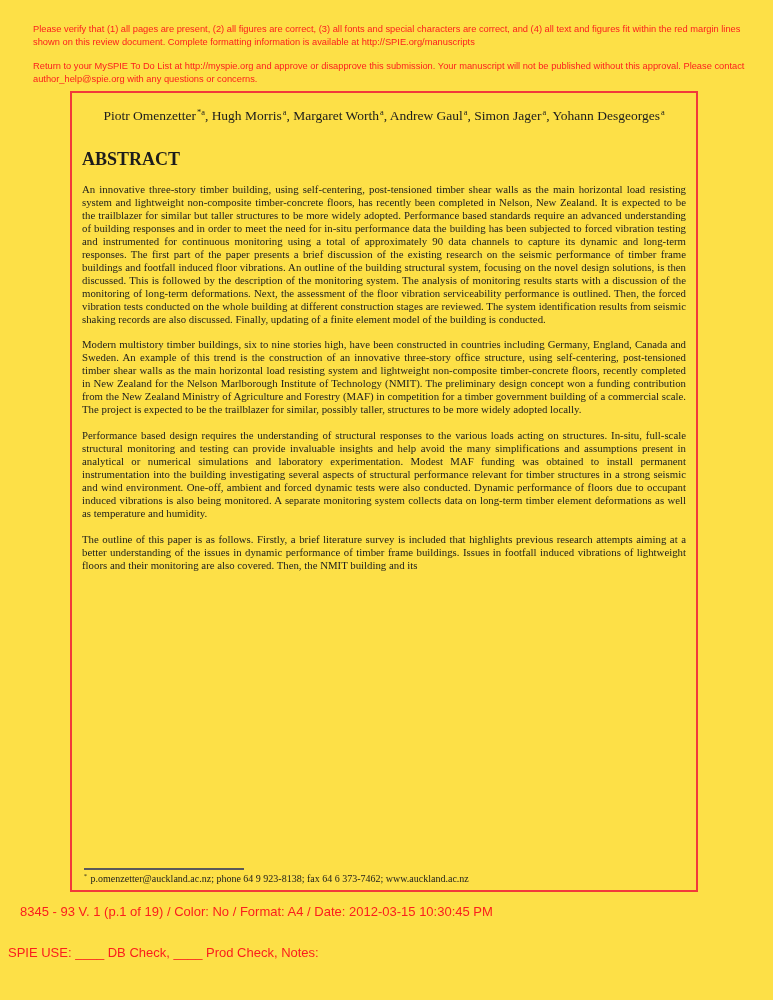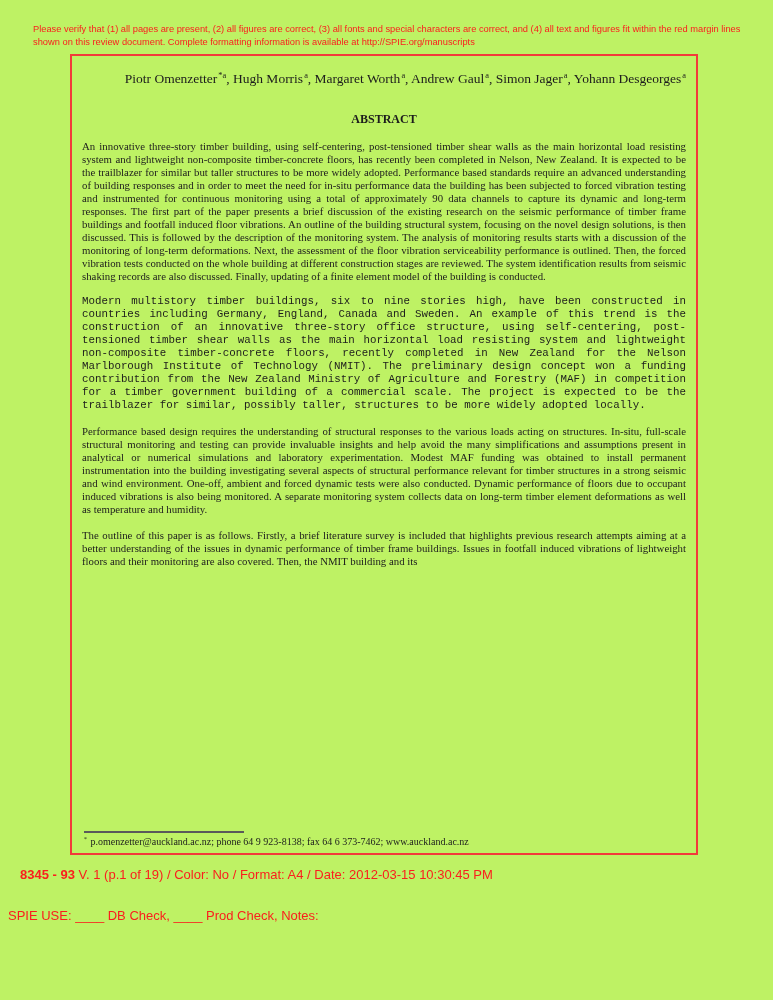--- a/index.html
+++ b/index.html
@@ -5,21 +5,21 @@
   :root{
     --review-red:#fb1d1d;
     --frame-red:#f23a3a;
     --ink:#1c1c1c;
     --rule-gray:#5a5a5a;
   }
   html,body{margin:0;padding:0;background:#ffffff;}
   .page{
     position:relative;
     width:773px;height:1000px;
-    background:#bef264;
+    background:#fde047;
     overflow:hidden;
     font-family:"Liberation Sans","DejaVu Sans",sans-serif;
   }
   .notice{
     color:var(--review-red);
     font-size:9.3px;
     line-height:13px;
     margin:0 25px 0 33px;
   }
   .notice-1{padding-top:23px;}
@@ -39,46 +39,46 @@
   .paper-title{
     font-size:17px;
     line-height:25px;
     font-weight:bold;
     text-align:center;
     margin:5px 6px 0 6px;
   }
   .authors-line,.affiliation-line{
     font-size:13.5px;
     line-height:19px;
-    text-align:right;
+    text-align:center;
     margin:9px 0 0 0;
   }
   .affiliation-line{margin-top:0;}
   sup{
     font-size:0.62em;
     line-height:0;
     vertical-align:super;
     margin-left:1px;
   }
   .center-heading{
-    font-size:12px;
+    font-size:18px;
     font-weight:bold;
-    text-align:center;
+    text-align:left;
     margin:24px 0 0 0;
   }
   .section-heading{margin-top:21px;}
   .body-para{
     font-size:10.8px;
     line-height:13px;
     text-align:justify;
     margin:13px 0 0 0;
   }
   .keywords-para{margin-top:10px;}
   .intro-para{}
-  .intro-para.first{margin-top:12px;font-family:Liberation Mono, monospace;}
+  .intro-para.first{margin-top:12px;}
   .footnote-block{
     position:absolute;
     left:12px;right:12px;bottom:5px;
   }
   .footnote-rule{
     width:160px;height:0;
     border:none;
     border-top:2px solid var(--rule-gray);
     margin:0 0 2px 0;
   }
@@ -87,34 +87,35 @@
     line-height:13px;
     margin:0;
   }
   .footnote-text sup{margin-left:0;margin-right:1px;}
   .footer-line{
     color:var(--review-red);
     font-size:13px;
     line-height:15px;
     margin:12px 0 0 20px;
   }
-  .paper-id{font-weight:bold;text-align:right;}
+  .paper-id{font-weight:normal;text-align:right;}
   .spie-use-line{
     color:var(--review-red);
     font-size:13px;
     line-height:15px;
     margin:26px 0 0 8px;
   }
 </style>
 </head>
 <body>
 
 <div class="page">
 
   <p class="notice notice-1">Please verify that (1) all pages are present, (2) all figures are correct, (3) all fonts and special characters are correct, and (4) all text and figures fit within the red margin lines shown on this review document. Complete formatting information is available at http://SPIE.org/manuscripts</p>
+  <p class="notice notice-2">Return to your MySPIE To Do List at http://myspie.org and approve or disapprove this submission. Your manuscript will not be published without this approval. Please contact author_help@spie.org with any questions or concerns.</p>
 
   <div class="manuscript-frame">
 
 
     <p class="authors-line"><span>Piotr Omenzetter<sup>*a</sup></span>, <span>Hugh Morris<sup>a</sup></span>, <span>Margaret Worth<sup>a</sup></span>, <span>Andrew Gaul<sup>a</sup></span>, <span>Simon Jager<sup>a</sup></span>, <span>Yohann Desgeorges<sup>a</sup></span></p>
 
 
     <h2 class="center-heading">ABSTRACT</h2>
 
     <p class="body-para">An innovative three-story timber building, using self-centering, post-tensioned timber shear walls as the main horizontal load resisting system and lightweight non-composite timber-concrete floors, has recently been completed in Nelson, New Zealand. It is expected to be the trailblazer for similar but taller structures to be more widely adopted. Performance based standards require an advanced understanding of building responses and in order to meet the need for in-situ performance data the building has been subjected to forced vibration testing and instrumented for continuous monitoring using a total of approximately 90 data channels to capture its dynamic and long-term responses. The first part of the paper presents a brief discussion of the existing research on the seismic performance of timber frame buildings and footfall induced floor vibrations. An outline of the building structural system, focusing on the novel design solutions, is then discussed. This is followed by the description of the monitoring system. The analysis of monitoring results starts with a discussion of the monitoring of long-term deformations. Next, the assessment of the floor vibration serviceability performance is outlined. Then, the forced vibration tests conducted on the whole building at different construction stages are reviewed. The system identification results from seismic shaking records are also discussed. Finally, updating of a finite element model of the building is conducted.</p>

